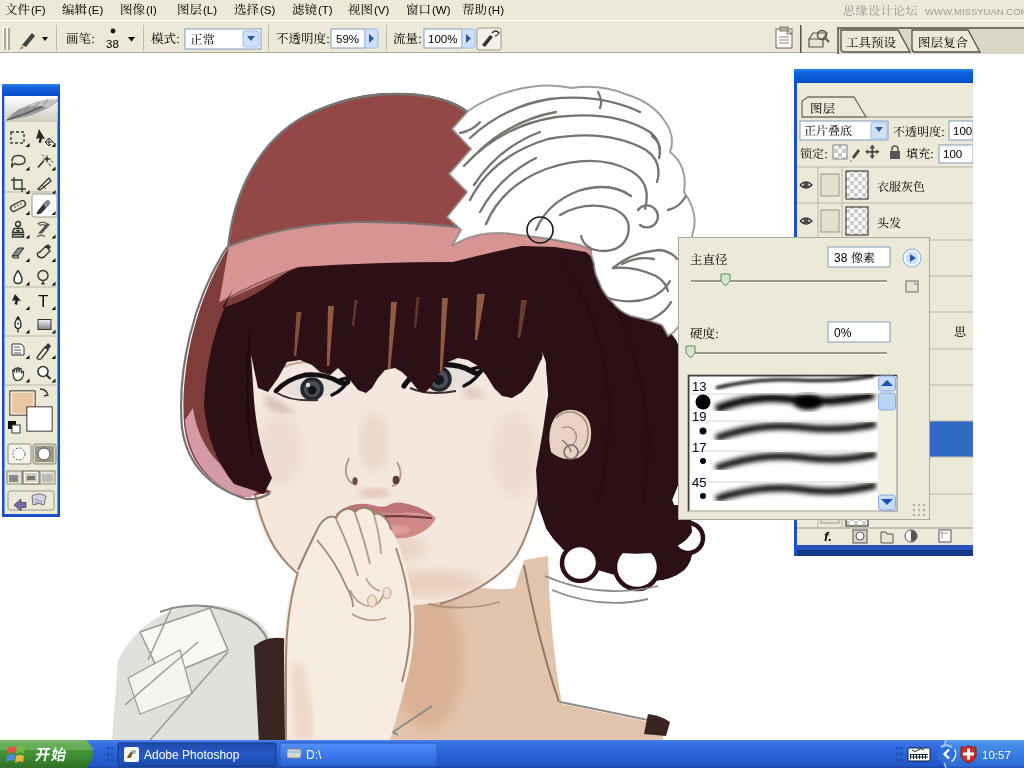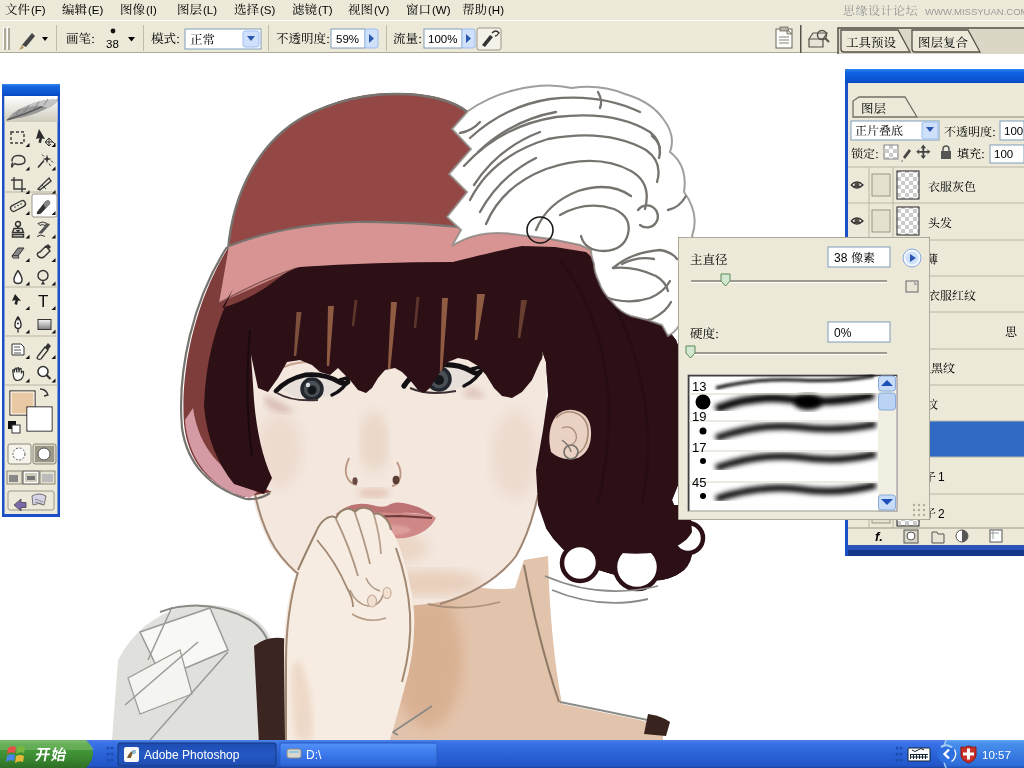--- a/index.html
+++ b/index.html
@@ -547,21 +547,21 @@
       <rect x="21" y="387" width="16" height="13" fill="#fff" stroke="#55524a"></rect>
       <rect x="23" y="389" width="12" height="9" fill="#cfccbc"></rect>
       <rect x="25" y="392" width="8" height="4" fill="#777"></rect>
       <rect x="38" y="387" width="15" height="13" fill="#e4e1d0" stroke="#8a8778"></rect>
       <rect x="40" y="390" width="11" height="8" fill="#bbb"></rect>
       <rect x="6" y="407" width="46" height="19" rx="2" fill="#ece9d8" stroke="#9a9789"></rect>
       <path d="M12 421 l7-6 v3.5 h5 v5 h-5 v3.5 z" fill="#7a6aaa" stroke="#444" stroke-width=".8"></path>
       <path d="M30 412 q7-4 14 0 l-2 9 q-5-3-11 0 z" fill="#d8d4e8" stroke="#555" stroke-width=".8"></path>
       <path d="M33 415 l8 3 M33 418 l7 2" stroke="#666" stroke-width=".7"></path>
     </svg></div>
-<div style="position:absolute;left:845px;top:69px;width:179px;height:405px"><svg width="179" height="487" viewBox="0 0 179 487">
+<div style="position:absolute;left:794px;top:69px;width:179px;height:405px"><svg width="179" height="487" viewBox="0 0 179 487">
       <defs>
         <linearGradient id="cap2" x1="0" y1="0" x2="0" y2="1">
 <stop offset="0" stop-color="#2e86f2"></stop>
           <stop offset=".25" stop-color="#0f62e2"></stop>
 <stop offset=".9" stop-color="#0a50cc"></stop>
           <stop offset="1" stop-color="#0845b8"></stop>
         </linearGradient>
 <pattern id="chk" width="8" height="8" patternUnits="userSpaceOnUse">
 <rect width="8" height="8" fill="#fff"></rect>
           <rect width="4" height="4" fill="#cbcbcb"></rect>

